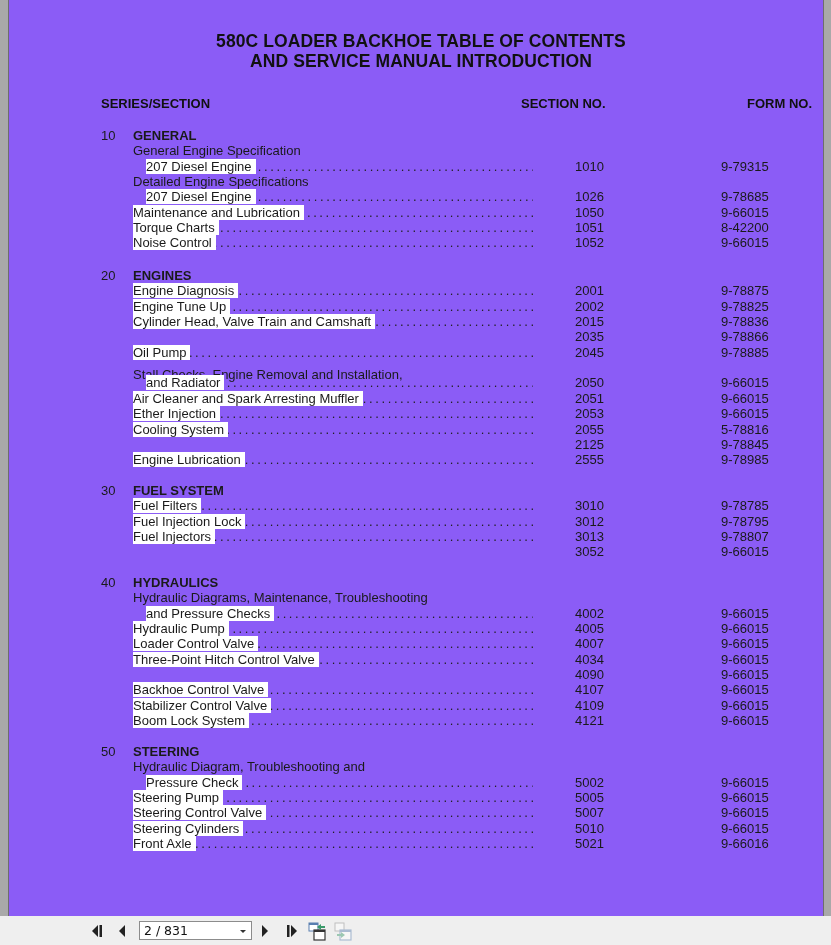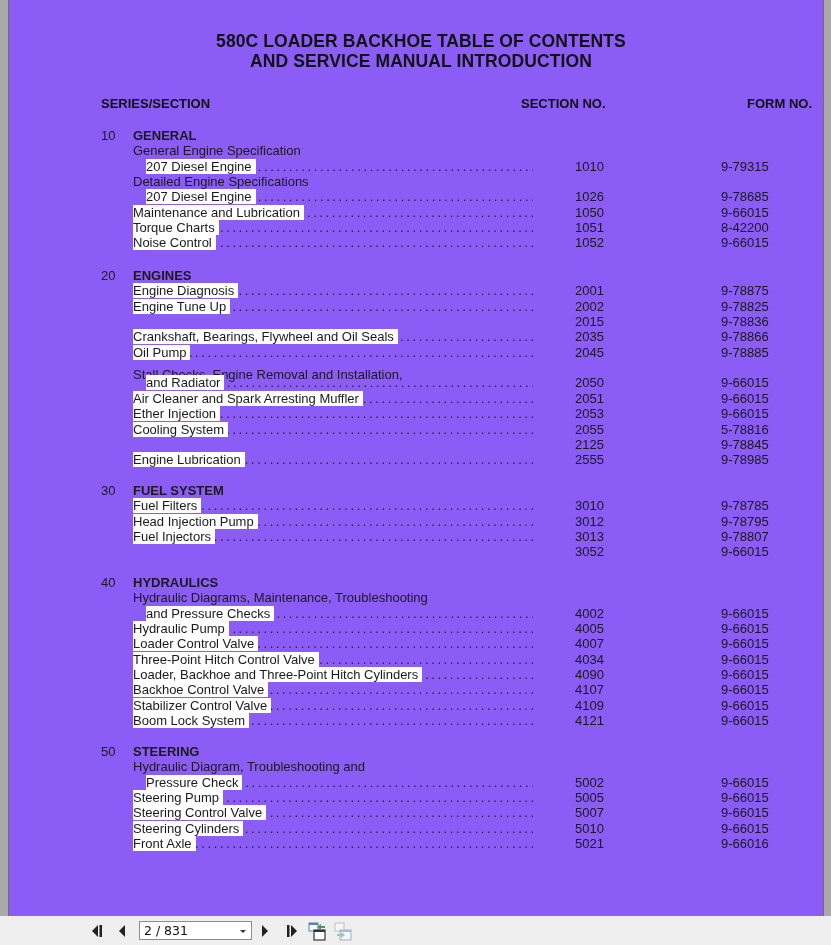--- a/index.html
+++ b/index.html
@@ -124,26 +124,26 @@
         <span class="label" style=""><span class="dots">........................................................................................................................</span><span class="txt">Engine Diagnosis</span></span>
         <span class="secno">2001</span>
         <span class="formno">9-78875</span>
       </div>
       <div class="row" style="top: 298.7px;">
         <span class="label" style=""><span class="dots">........................................................................................................................</span><span class="txt">Engine Tune Up</span></span>
         <span class="secno">2002</span>
         <span class="formno">9-78825</span>
       </div>
       <div class="row" style="top: 314.05px;">
-        <span class="label" style=""><span class="dots">........................................................................................................................</span></span>
+        <span class="label" style=""><span class="dots">........................................................................................................................</span><span class="txt">Cylinder Head, Valve Train and Camshaft</span></span>
         <span class="secno">2015</span>
         <span class="formno">9-78836</span>
       </div>
       <div class="row" style="top: 329.4px;">
-        <span class="label" style=""><span class="dots">........................................................................................................................</span><span class="txt">Crankshaft, Bearings, Flywheel and Oil Seals</span></span>
+        <span class="label" style=""><span class="dots">........................................................................................................................</span></span>
         <span class="secno">2035</span>
         <span class="formno">9-78866</span>
       </div>
       <div class="row" style="top: 344.75px;">
         <span class="label" style=""><span class="dots">........................................................................................................................</span><span class="txt">Oil Pump</span></span>
         <span class="secno">2045</span>
         <span class="formno">9-78885</span>
       </div>
       <div class="row" style="top: 359px; margin-top: 8px;">
         <span class="plain">Stall Checks, Engine Removal and Installation,</span>
@@ -181,21 +181,21 @@
       <div class="row" style="top: 483px;">
         <span class="num">30</span>
         <span class="sec-title">FUEL SYSTEM</span>
       </div>
       <div class="row" style="top: 498.35px;">
         <span class="label" style=""><span class="dots">........................................................................................................................</span><span class="txt">Fuel Filters</span></span>
         <span class="secno">3010</span>
         <span class="formno">9-78785</span>
       </div>
       <div class="row" style="top: 513.7px;">
-        <span class="label" style=""><span class="dots">........................................................................................................................</span><span class="txt">Head Injection Pump</span></span>
+        <span class="label" style=""><span class="dots">........................................................................................................................</span><span class="txt">Fuel Injection Lock</span></span>
         <span class="secno">3012</span>
         <span class="formno">9-78795</span>
       </div>
       <div class="row" style="top: 529.05px;">
         <span class="label" style=""><span class="dots">........................................................................................................................</span><span class="txt">Fuel Injectors</span></span>
         <span class="secno">3013</span>
         <span class="formno">9-78807</span>
       </div>
       <div class="row" style="top: 544.4px;">
         <span class="label" style=""><span class="dots">........................................................................................................................</span></span>
@@ -223,21 +223,21 @@
         <span class="label" style=""><span class="dots">........................................................................................................................</span><span class="txt">Loader Control Valve</span></span>
         <span class="secno">4007</span>
         <span class="formno">9-66015</span>
       </div>
       <div class="row" style="top: 651.75px;">
         <span class="label" style=""><span class="dots">........................................................................................................................</span><span class="txt">Three-Point Hitch Control Valve</span></span>
         <span class="secno">4034</span>
         <span class="formno">9-66015</span>
       </div>
       <div class="row" style="top: 667.1px;">
-        <span class="label" style=""><span class="dots">........................................................................................................................</span><span class="txt">Loader, Backhoe and Three-Point Hitch Cylinders</span></span>
+        <span class="label" style=""><span class="dots">........................................................................................................................</span></span>
         <span class="secno">4090</span>
         <span class="formno">9-66015</span>
       </div>
       <div class="row" style="top: 682.45px;">
         <span class="label" style=""><span class="dots">........................................................................................................................</span><span class="txt">Backhoe Control Valve</span></span>
         <span class="secno">4107</span>
         <span class="formno">9-66015</span>
       </div>
       <div class="row" style="top: 697.8px;">
         <span class="label" style=""><span class="dots">........................................................................................................................</span><span class="txt">Stabilizer Control Valve</span></span>

